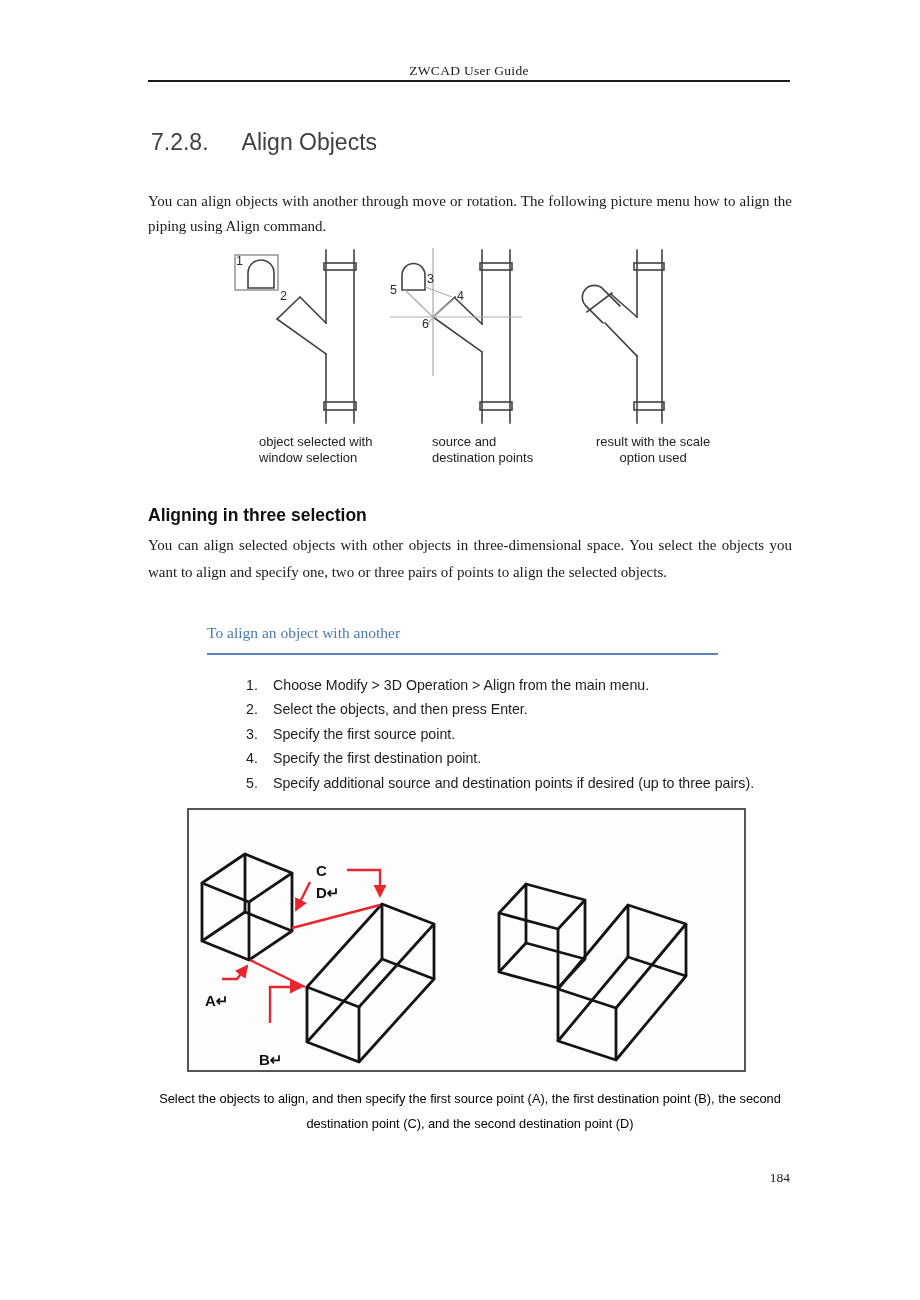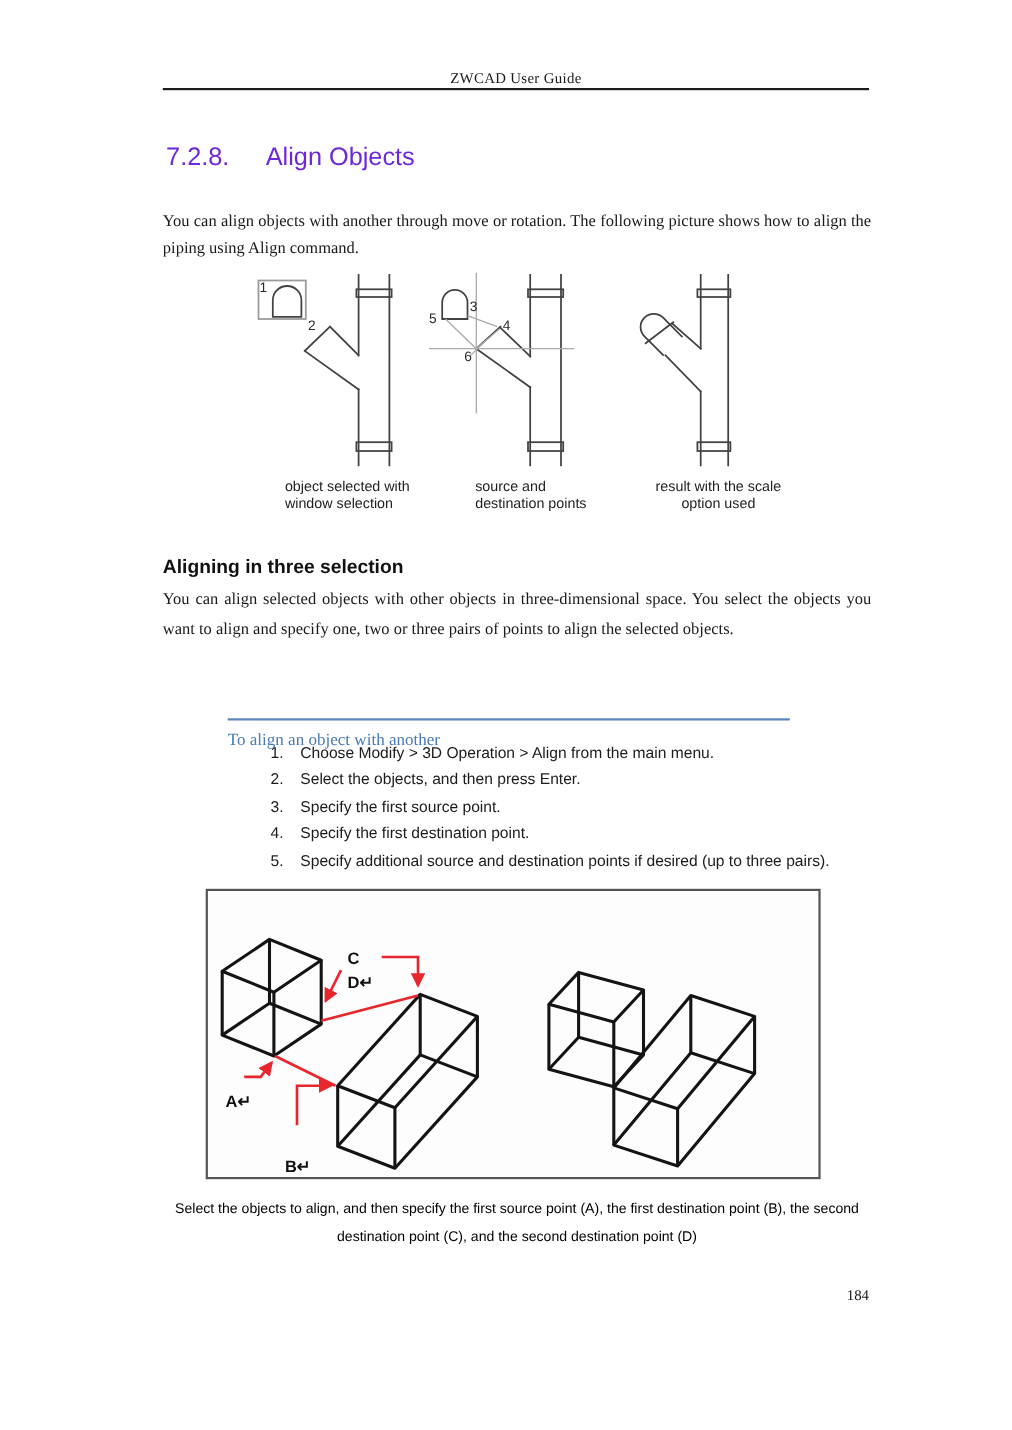--- a/index.html
+++ b/index.html
@@ -6,36 +6,36 @@
   .page{
     position:relative;width:920px;height:1300px;background:#ffffff;
     margin:0 auto;overflow:hidden;
     font-family:"Liberation Serif",serif;color:#1a1a1a;padding-left:48px;
   }
   .abs{position:absolute;}
   
   .hdr-title{top:63px;left:148px;width:642px;text-align:center;font-size:13.5px;letter-spacing:.3px;}
   .hdr-rule{top:80px;left:148px;width:642px;height:2px;background:#1c1c1c;}
   
-  .h1{top:129px;left:151px;font-family:"Liberation Sans",sans-serif;font-size:23px;font-weight:500;color:#6d28d9;}
+  .h1{top:129px;left:151px;font-family:"Liberation Sans",sans-serif;font-size:23px;font-weight:500;color:#404040;}
   .h1 .num{margin-right:33px;}
   
   .para{left:148px;width:644px;font-size:15px;line-height:25px;text-align:justify;}
   .p1{top:189px;}
   .p2{top:532px;line-height:27px;}
   
   .fig1{top:246px;left:228px;}
   .figcap{font-family:"Liberation Sans",sans-serif;font-size:13px;line-height:15.5px;color:#222;margin-left:16px;}
   .cap1{top:434px;left:243px;}
   .cap2{top:434px;left:416px;}
   .cap3{top:434px;left:580px;text-align:center;}
   
   .h2{top:505px;left:148px;font-family:"Liberation Sans",sans-serif;font-size:17.5px;font-weight:600;color:#111;}
   
-  .proc-head{top:624px;left:207px;font-size:15.5px;color:#4a79b6;margin-top:40px;}
+  .proc-head{top:624px;left:207px;font-size:15.5px;color:#4a79b6;}
   .proc-rule{top:653px;left:207px;width:511px;height:2px;background:#5b84bd;}
   .steps{top:678px;left:246px;width:560px;font-family:"Liberation Sans",sans-serif;font-size:14.2px;color:#1c1c1c;}
   .step{display:flex;margin-bottom:10.2px;line-height:14.3px;}
   .step .n{width:27px;flex:none;}
   
   .fig2{top:808px;left:187px;width:555px;height:260px;border:2px solid #555;background:#fdfdfd;}
   .fig2cap{left:138px;width:664px;text-align:center;font-family:"Liberation Sans",sans-serif;font-size:12.8px;color:#000000;}
   .capl1{top:1091px;}
   .capl2{top:1116px;}
   .pnum{top:1170px;left:148px;width:642px;text-align:right;font-size:13.5px;}
@@ -48,21 +48,21 @@
 
 <div class="page">
 
   <div class="abs hdr-title">ZWCAD User Guide</div>
   <div class="abs hdr-rule"></div>
 
   <div class="abs h1">
     <span class="num">7.2.8.</span><span>Align Objects</span>
   </div>
 
-  <div class="abs para p1">You can align objects with another through move or rotation. The following picture shows how to align the piping using Align command.</div>
+  <div class="abs para p1">You can align objects with another through move or rotation. The following picture menu how to align the piping using Align command.</div>
 
   <svg class="abs fig1" width="478" height="186" viewBox="0 0 478 186">
     <g stroke="#424242" stroke-width="1.6" fill="none" stroke-linecap="square">
 
       <rect x="7" y="9" width="43" height="35" stroke="#9a9a9a"></rect>
       <path d="M20,42 V27 A13,13 0 0 1 46,27 V42 Z"></path>
       <path d="M126,4 V177 M98,4 V77 M98,108 V177"></path>
       <rect x="96" y="17" width="32" height="7"></rect>
       <rect x="96" y="156" width="32" height="8"></rect>
       <path d="M49,73 L72,51 M72,51 L98,77 M49,73 L98,108"></path>

